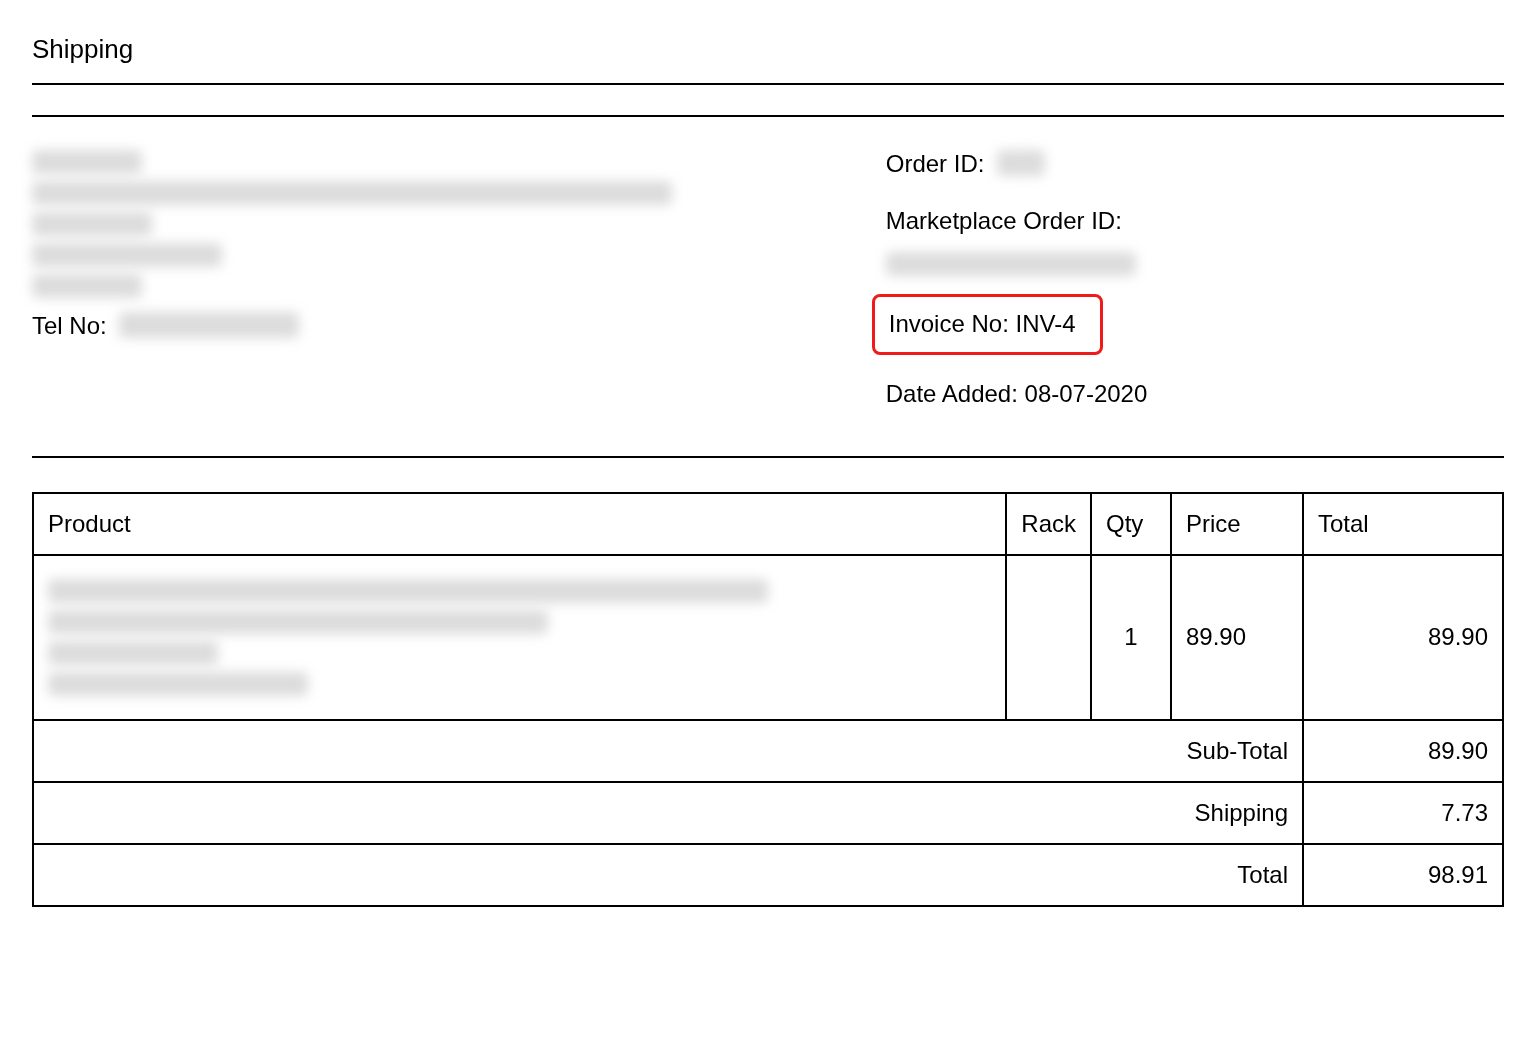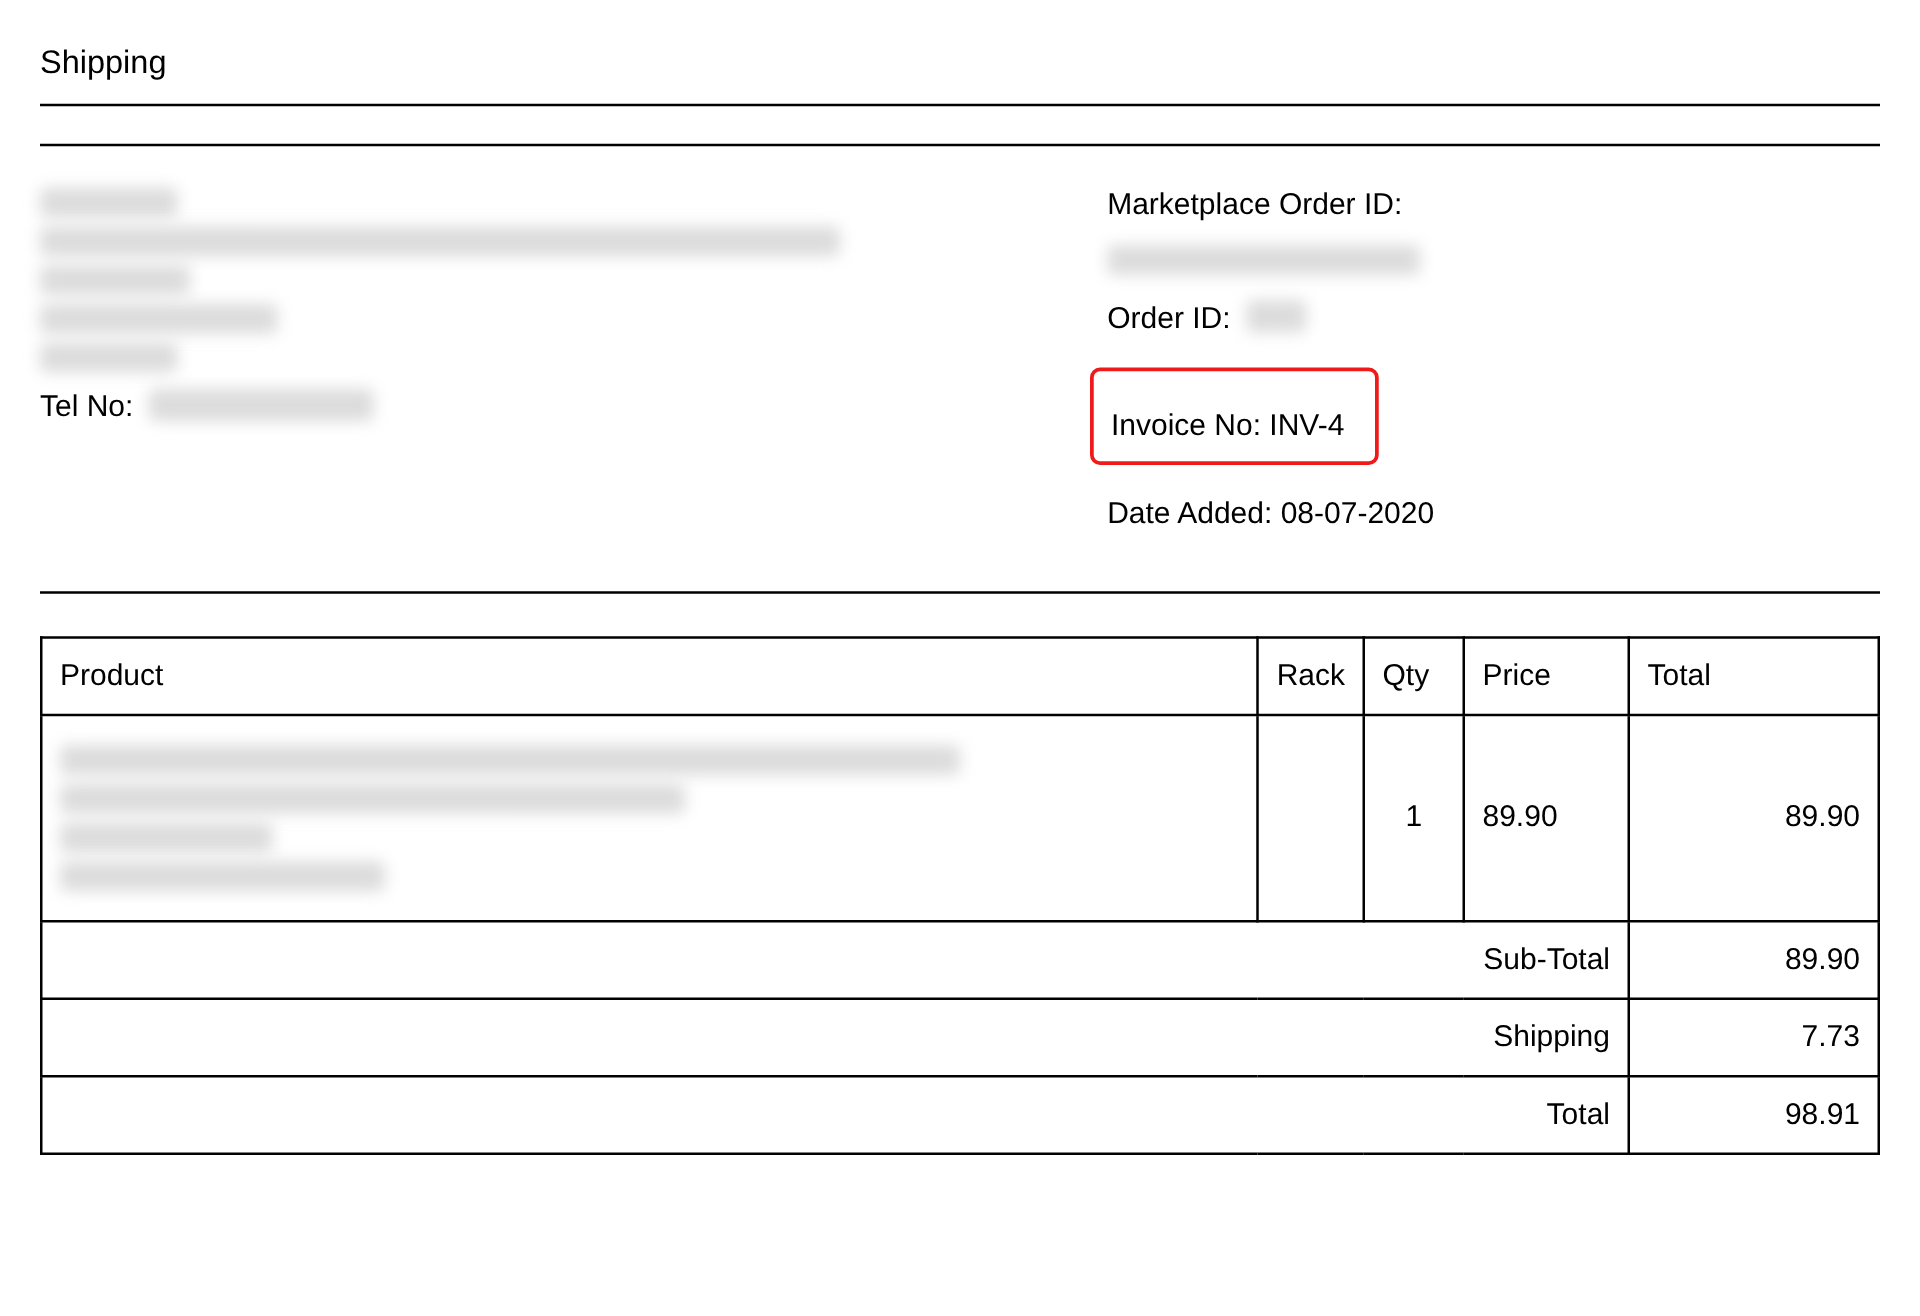--- a/index.html
+++ b/index.html
@@ -35,21 +35,21 @@
     }
     .meta-col {
       flex: 1;
       line-height: 1.78;
     }
     .meta-col > div { margin-bottom: 14px; }
     .highlight {
       display: inline-block;
       border: 3px solid #ef1b1b;
       border-radius: 8px;
-      padding: 23px 24px 6px 14px;
+      padding: 6px 24px 6px 14px;
       margin: 4px 12px 4px -14px;
     }
     .blur-box {
       display: inline-block;
       height: 26px;
       background: #dcdcdc;
       border-radius: 5px;
       filter: blur(6px);
       vertical-align: -4px;
     }
@@ -95,26 +95,26 @@
     <div class="blur-line" style="width:120px;"></div>
     <div class="blur-line" style="width:190px;"></div>
     <div class="blur-line" style="width:110px;"></div>
     <div>
       <span>Tel No:</span>
       <span class="blur-box" style="width:180px; margin-left:6px;"></span>
     </div>
   </div>
   <div class="meta-col">
     <div>
+      <span>Order ID:</span>
+      <span class="blur-box" style="width:48px; margin-left:6px;"></span>
+    </div>
+    <div>
       <div>Marketplace Order ID:</div>
       <div class="blur-line" style="width:250px; margin-top:10px;"></div>
-    </div>
-    <div>
-      <span>Order ID:</span>
-      <span class="blur-box" style="width:48px; margin-left:6px;"></span>
     </div>
     <div>
       <span class="highlight">
         <span>Invoice No:</span>
         <span>INV-4</span>
       </span>
     </div>
     <div>
       <span>Date Added:</span>
       <span>08-07-2020</span>

